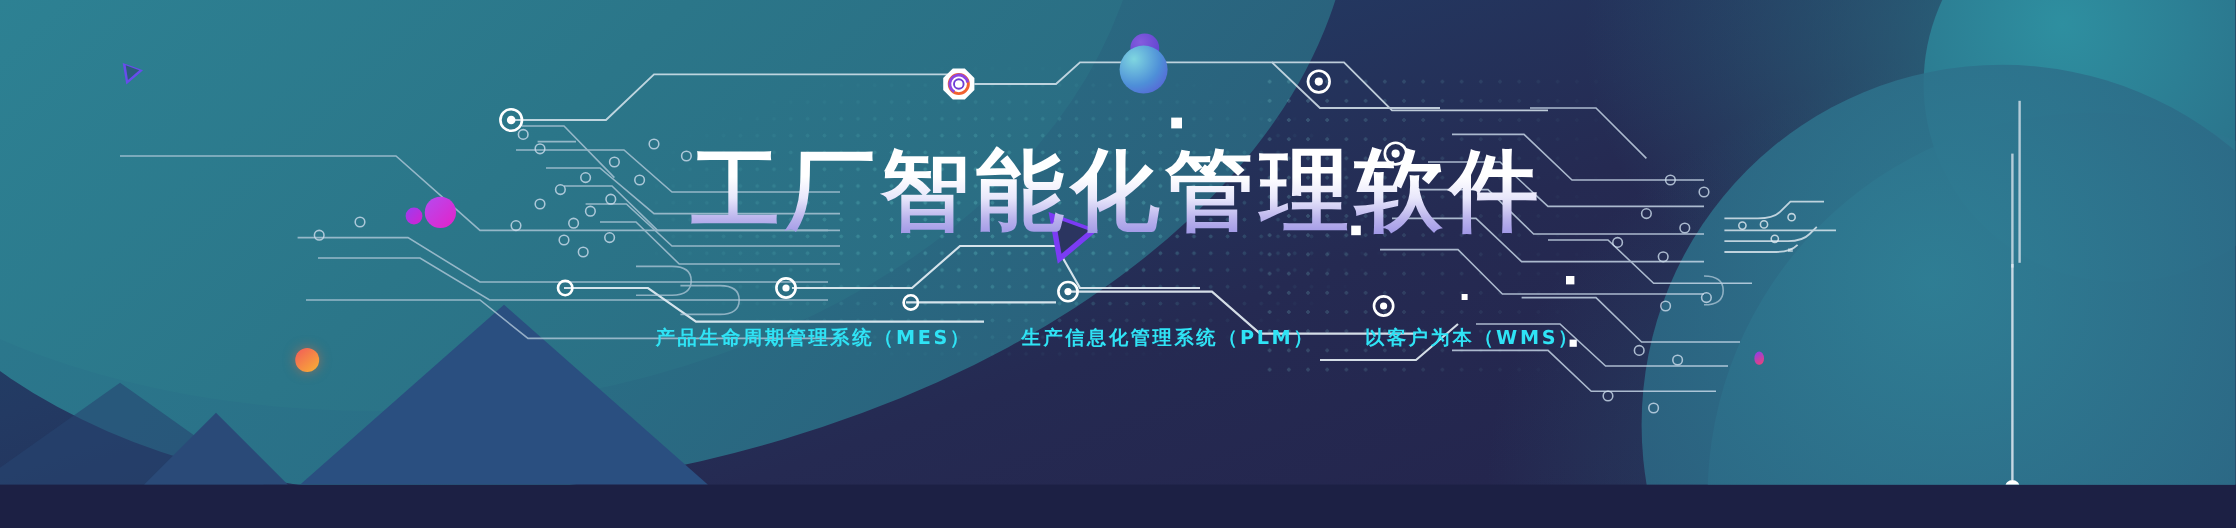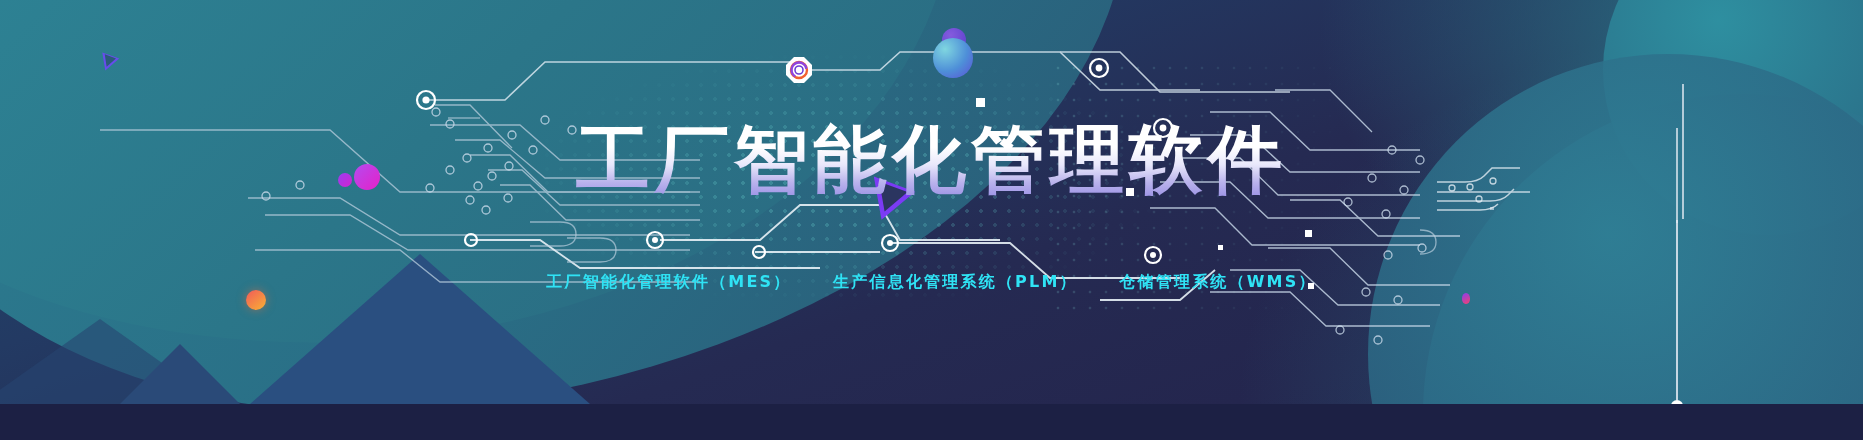--- a/index.html
+++ b/index.html
@@ -329,21 +329,21 @@
   </svg>
 
   <div class="vline vl-a"></div>
   <div class="vline vl-b"></div>
   <div class="vline vl-c"></div>
   <div class="vdot"></div>
 
   <div class="title">工厂智能化管理软件</div>
 
   <div class="subtitle">
-    <span>工厂智能化管理软件（MES）</span>
+    <span>产品生命周期管理系统（MES）</span>
     <span class="sub-gap"></span>
     <span>生产信息化管理系统（PLM）</span>
     <span class="sub-gap"></span>
-    <span>仓储管理系统（WMS）</span>
+    <span>以客户为本（WMS）</span>
   </div>
 
 
 </div>
 
 </body></html>

